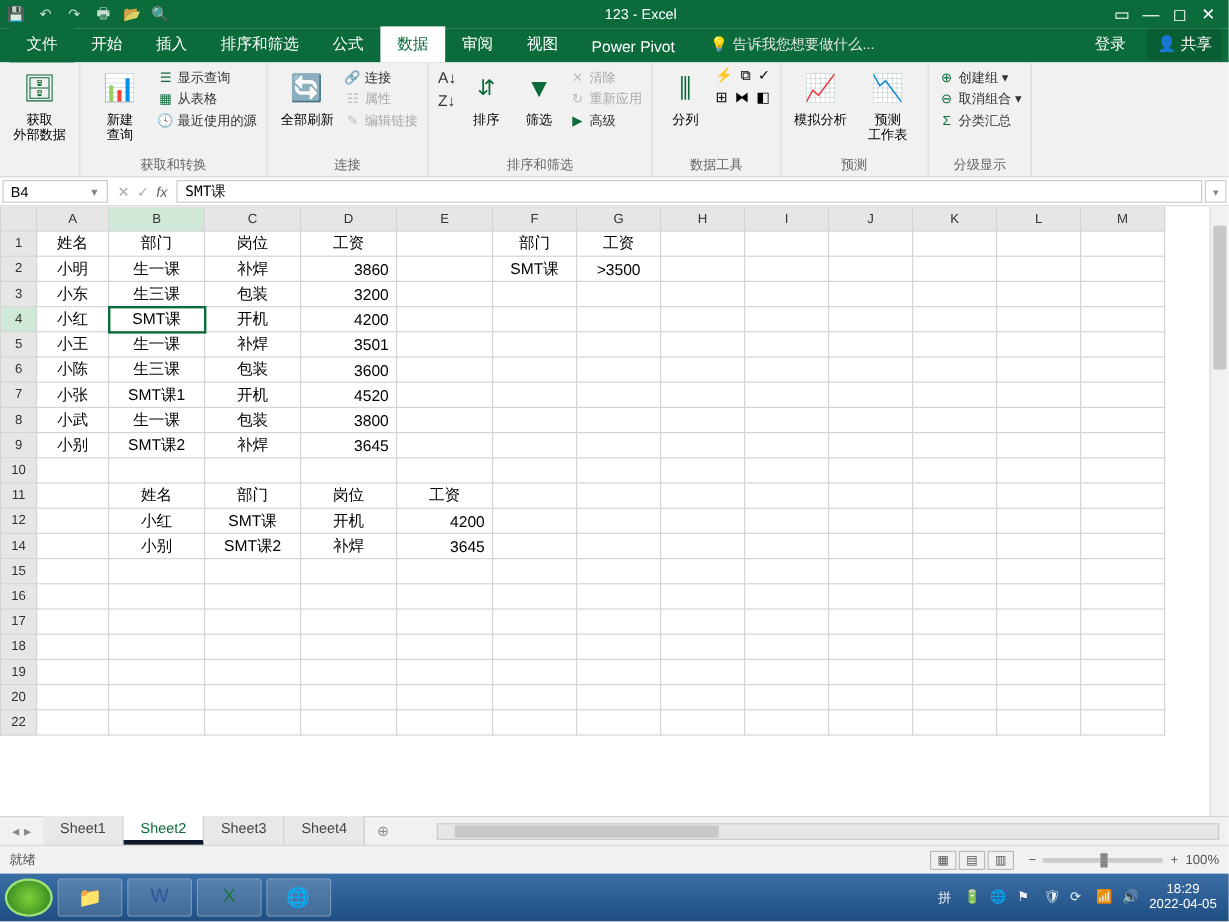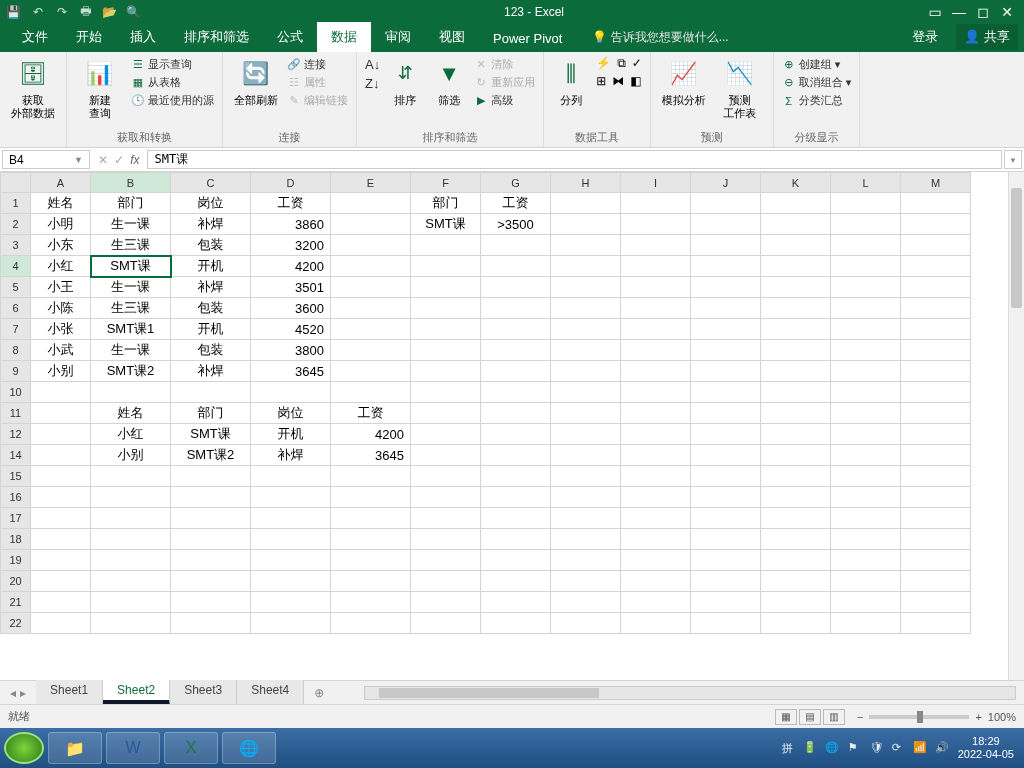--- a/index.html
+++ b/index.html
@@ -581,36 +581,20 @@
           <td class=" "></td>
           <td class=" "></td>
           <td class=" "></td>
           <td class=" "></td>
           <td class=" "></td>
           <td class=" "></td>
           <td class=" "></td>
         </tr>
         <tr>
           <td class="rowhdr ">20</td>
-          <td class=" "></td>
-          <td class=" "></td>
-          <td class=" "></td>
-          <td class=" "></td>
-          <td class=" "></td>
-          <td class=" "></td>
-          <td class=" "></td>
-          <td class=" "></td>
-          <td class=" "></td>
-          <td class=" "></td>
-          <td class=" "></td>
-          <td class=" "></td>
-          <td class=" "></td>
-        </tr>
-        <tr>
-          <td class="rowhdr ">21</td>
           <td class=" "></td>
           <td class=" "></td>
           <td class=" "></td>
           <td class=" "></td>
           <td class=" "></td>
           <td class=" "></td>
           <td class=" "></td>
           <td class=" "></td>
           <td class=" "></td>
           <td class=" "></td>

